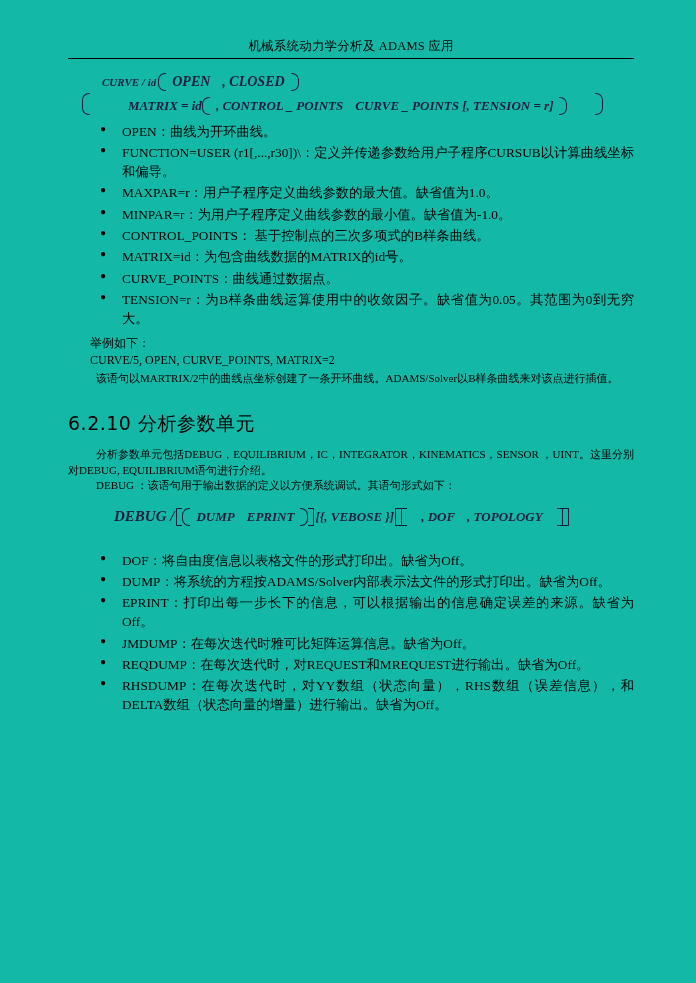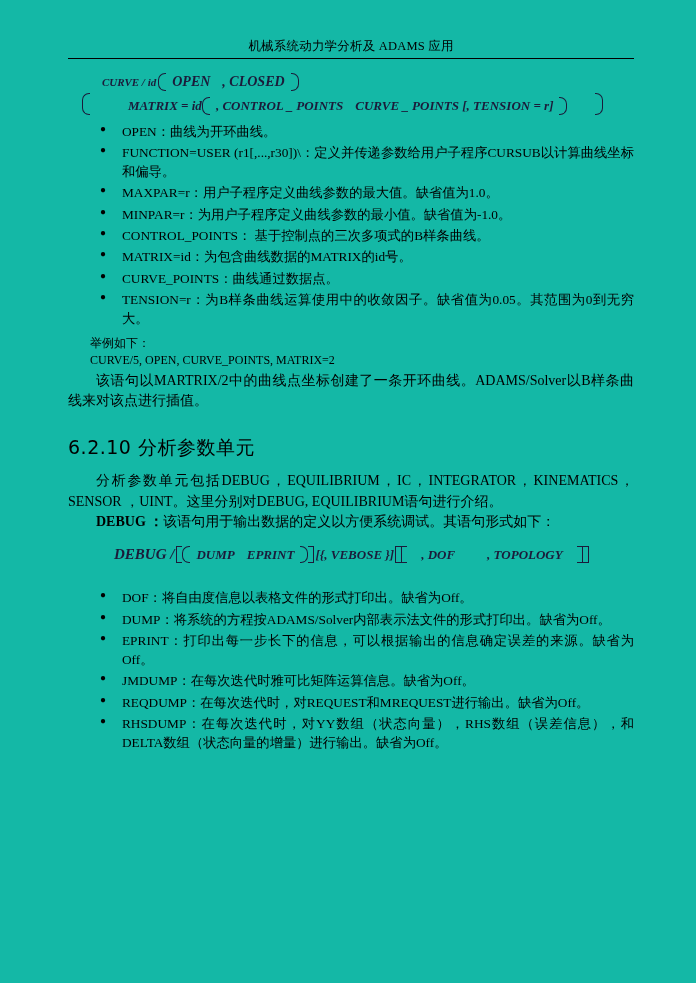--- a/index.html
+++ b/index.html
@@ -111,21 +111,21 @@
   ul.bullets > li::before {
     content: "\25CF";
     position: absolute;
     left: 32px;
     top: -1px;
     font-size: 10px;
   }
 
   
   .para {
-    font-size: 14px;
+    font-size: 11px;
     line-height: 1.45;
     margin: 0;
     text-align: justify;
   }
   .para-indent { text-indent: 28px; }
   .para-tight { margin-top: 1px; }
   .block-ex { margin-top: 6px; margin-left: 22px; }
   .mono-line {
     font-size: 12px;
     line-height: 1.45;
@@ -133,21 +133,21 @@
   }
 
   
   h2.section {
     font-family: "DejaVu Sans", "Liberation Sans", sans-serif;
     font-size: 19px;
     font-weight: normal;
     letter-spacing: 0.5px;
     margin: 24px 0 10px 0;
   }
-  .bold { font-weight: bold; }
+  .bold { font-weight: normal; }
   .spacer-md { height: 18px; }
 </style>
 </head>
 <body>
 
 <div class="page">
   <div class="content">
 
     <div class="page-header">机械系统动力学分析及 ADAMS 应用</div>
     <div class="header-rule"></div>
@@ -230,21 +230,21 @@
         <span class="sq-r"></span>
       </span>
 
       <span style="display:flex;align-items:center;padding:0 1px;">[{, VEBOSE }]</span>
 
 
       <span class="grp">
         <span class="sq-l"></span>
         <span class="grp">
           <span class="sq-l"></span>
-          <span class="stack" style="padding:0 8px;gap:20px;">
+          <span class="stack" style="padding:0 8px;">
             <span class="row">, DOF</span>
             <span class="row">, TOPOLOGY</span>
           </span>
           <span class="sq-r"></span>
         </span>
         <span class="sq-r"></span>
       </span>
     </div>
 
     <div class="spacer-md"></div>

